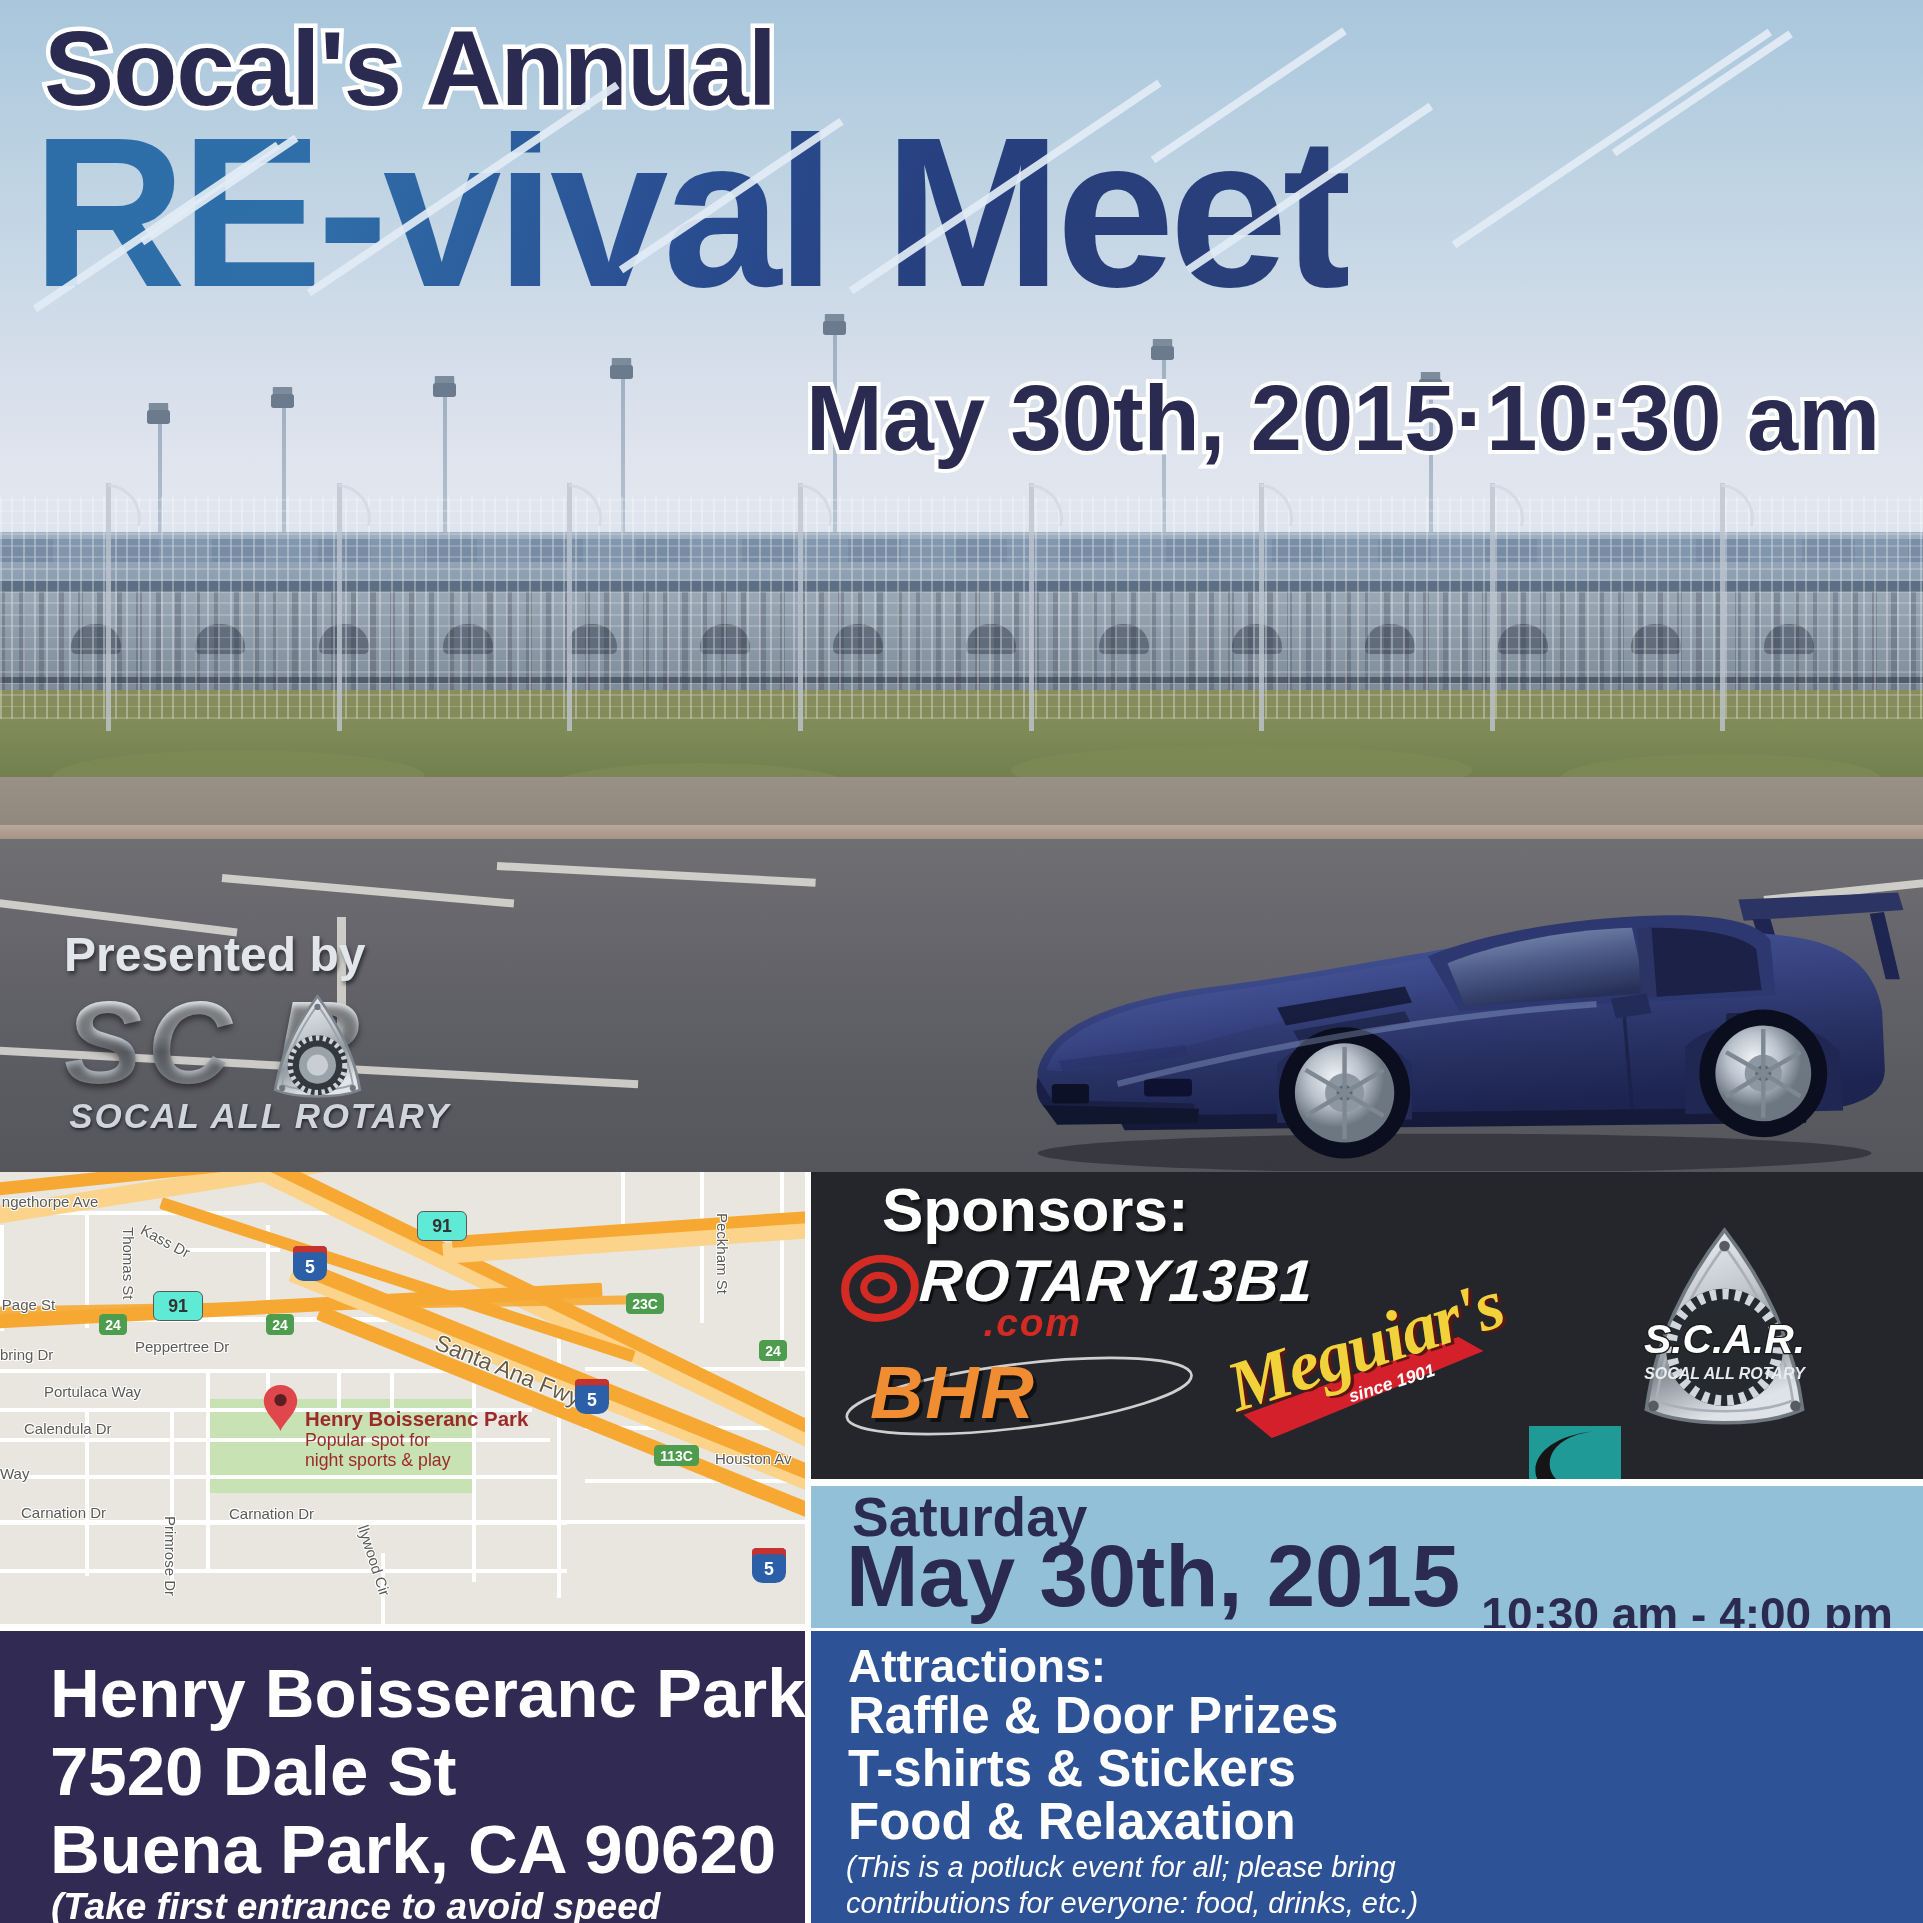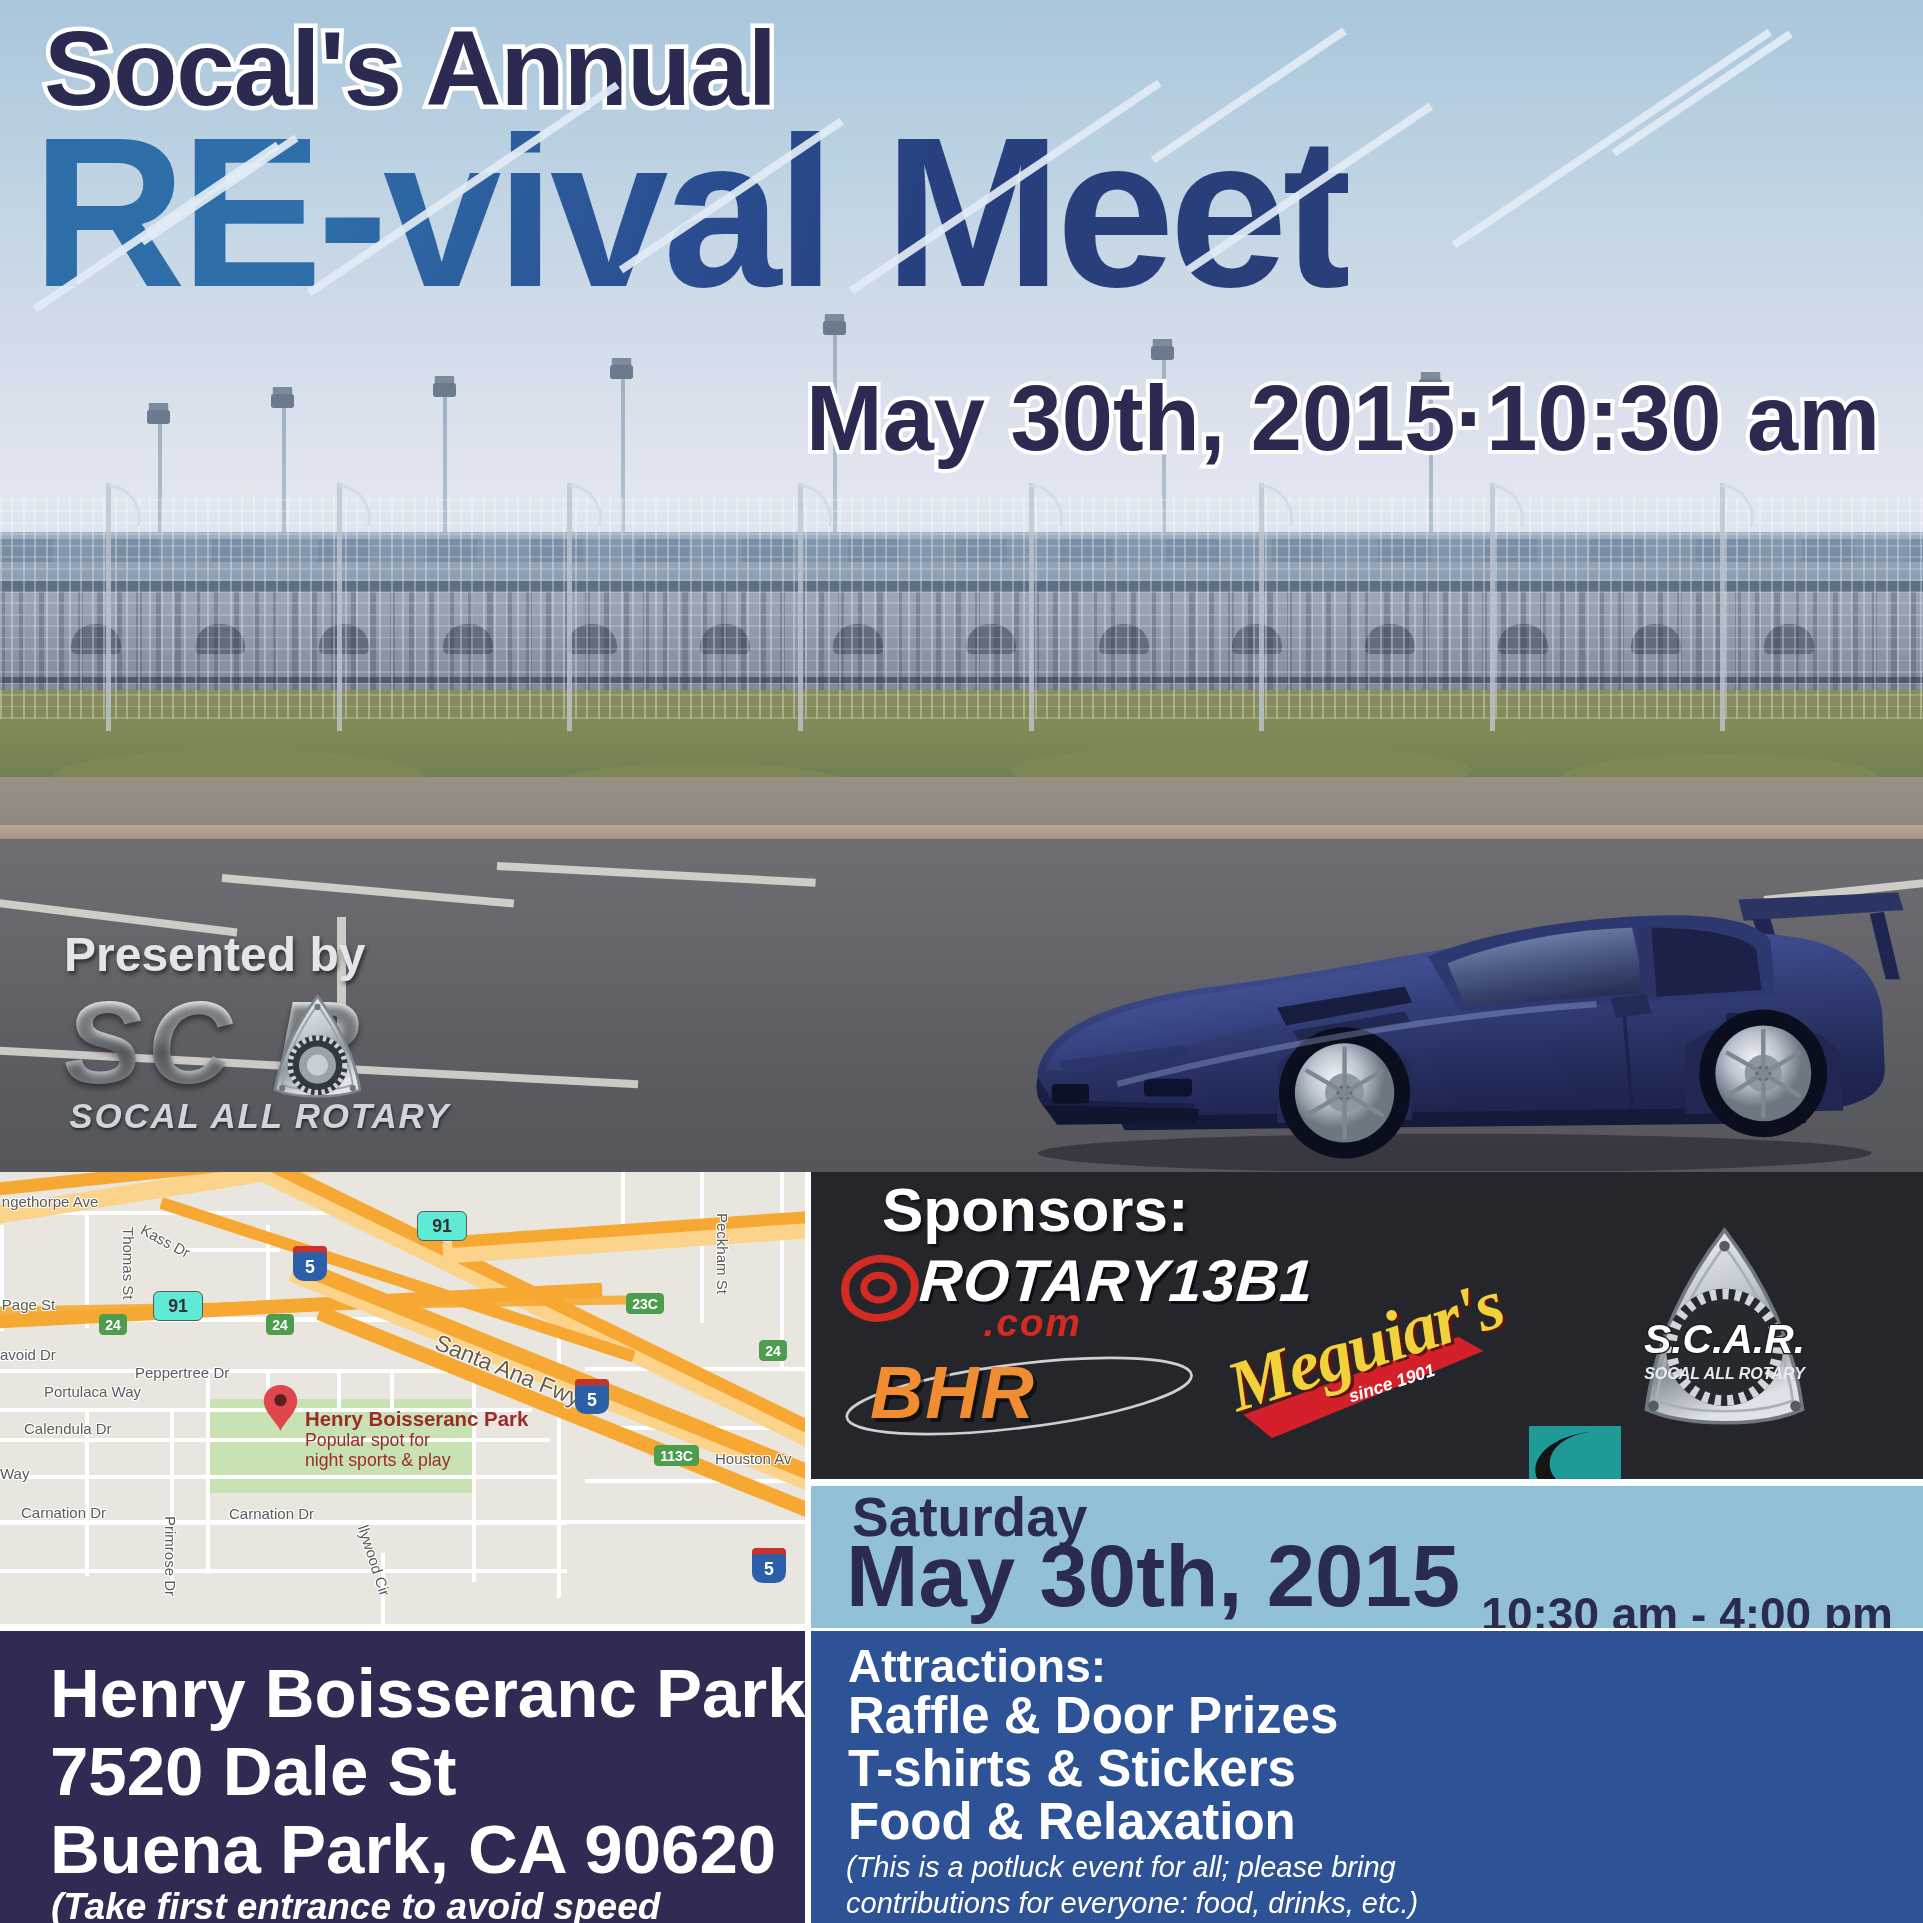--- a/index.html
+++ b/index.html
@@ -443,22 +443,22 @@
     <div class="hwy hwy-major" style="left:312px;top:92px;width:567px;height:15px;transform:rotate(22deg);"></div>
     <div class="hwy hwy-major" style="left:319px;top:133px;width:550px;height:15px;transform:rotate(22deg);"></div>
     <div class="hwy hwy-ramp" style="left:443px;top:71px;width:426px;height:21px;transform:rotate(-4deg);"></div>
     <div class="hwy hwy-major" style="left:452px;top:64px;width:417px;height:12.4px;transform:rotate(-4deg);"></div>
     <div class="hwy hwy-major" style="left:161px;top:25px;width:497px;height:12.4px;transform:rotate(18deg);"></div>
 
     <div class="map-label" style="left:1.8px;top:21px;">ngethorpe Ave</div>
     <div class="map-label" style="left:142px;top:48px;transform:rotate(28deg);transform-origin:left center;">Kass Dr</div>
     <div class="map-label" style="left:137px;top:55px;transform:rotate(90deg);transform-origin:left top;">Thomas St</div>
     <div class="map-label" style="left:1.8px;top:124px;">Page St</div>
-    <div class="map-label" style="left:0px;top:174px;">avoid Dr</div>
-    <div class="map-label" style="left:135px;top:192px;">Peppertree Dr</div>
+    <div class="map-label" style="left:0px;top:174px;">bring Dr</div>
+    <div class="map-label" style="left:135px;top:166px;">Peppertree Dr</div>
     <div class="map-label" style="left:44px;top:211px;">Portulaca Way</div>
     <div class="map-label" style="left:0px;top:248px;margin-left:24px;">Calendula Dr</div>
     <div class="map-label" style="left:0px;top:293px;">Way</div>
     <div class="map-label" style="left:21px;top:332px;">Carnation Dr</div>
     <div class="map-label" style="left:229px;top:333px;">Carnation Dr</div>
     <div class="map-label" style="left:179px;top:344px;transform:rotate(90deg);transform-origin:left top;">Primrose Dr</div>
     <div class="map-label" style="left:731px;top:41px;transform:rotate(90deg);transform-origin:left top;">Peckham St</div>
     <div class="map-label" style="left:715px;top:278px;">Houston Av</div>
     <div class="map-label" style="left:371px;top:351px;transform:rotate(72deg);transform-origin:left top;">llywood Cir</div>
 

